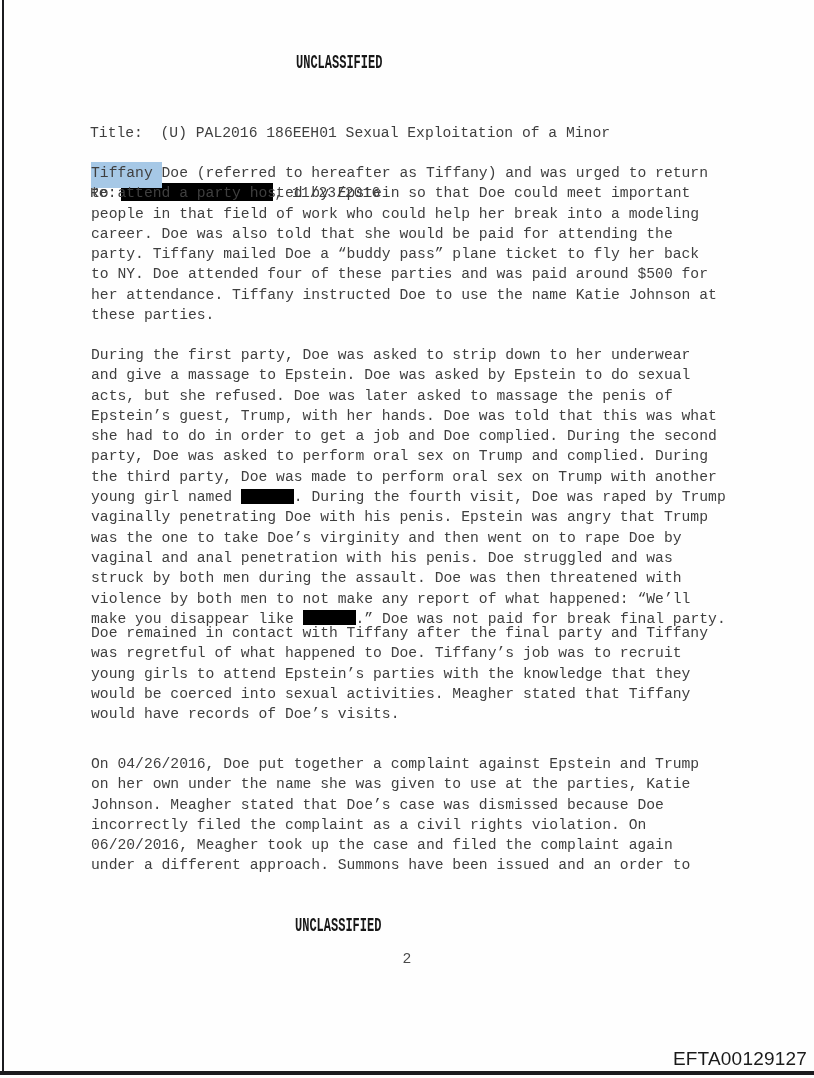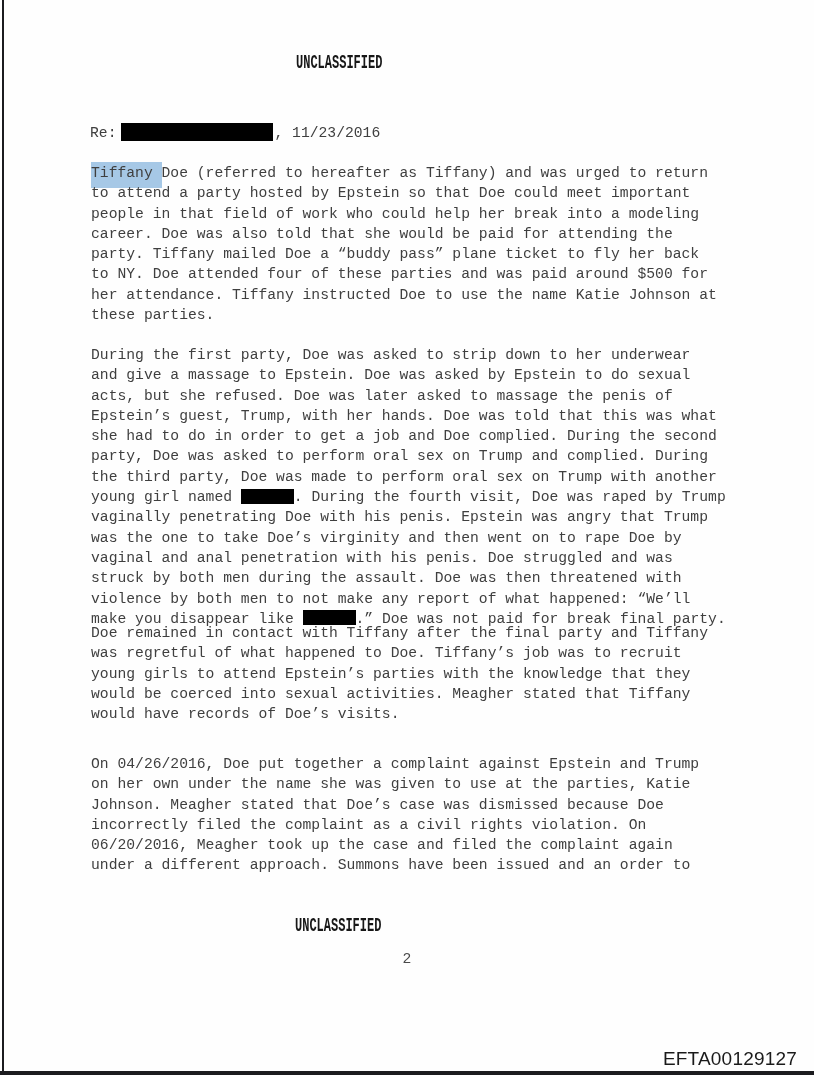--- a/index.html
+++ b/index.html
@@ -73,39 +73,40 @@
   .seg-highlight{
     background:var(--highlight-color);
     padding:3px 0 7px 0;
   }
   .page-number{
     position:absolute;left:0;top:949px;width:814px;
     text-align:center;
     color:var(--pagenum-color);
   }
   .bates-number{
-    position:absolute;right:17px;top:1049px;
+    position:absolute;right:7px;top:1049px;
     font-family:"Liberation Sans", sans-serif;
     font-size:19px;
     line-height:20px;
     color:var(--bates-color);
     letter-spacing:0.2px;
   }
 </style>
 </head>
 <body>
 
 <div class="page">
 
   <div class="scan-border-left"></div>
   <div class="scan-border-bottom"></div>
 
   <div class="stamp stamp-top">UNCLASSIFIED</div>
 
   <div class="title-block">
+    <span class="title-line">Title:  (U) PAL2016 186EEH01 Sexual Exploitation of a Minor</span>
     <span class="re-line"><span>Re:</span><span class="redaction re-redaction" style="width: 152px;"></span><span>, 11/23/2016</span></span>
   </div>
 
   <div class="paragraph para-1"><span class="seg-highlight">Tiffany </span><span class="seg-text">Doe (referred to hereafter as Tiffany) and was urged to return
 to attend a party hosted by Epstein so that Doe could meet important
 people in that field of work who could help her break into a modeling
 career. Doe was also told that she would be paid for attending the
 party. Tiffany mailed Doe a “buddy pass” plane ticket to fly her back
 to NY. Doe attended four of these parties and was paid around $500 for
 her attendance. Tiffany instructed Doe to use the name Katie Johnson at

